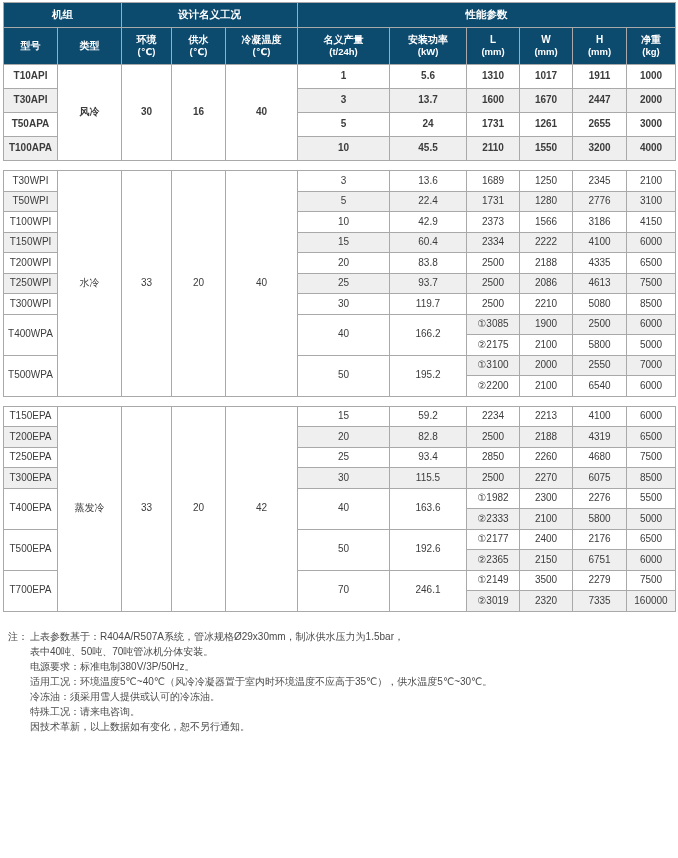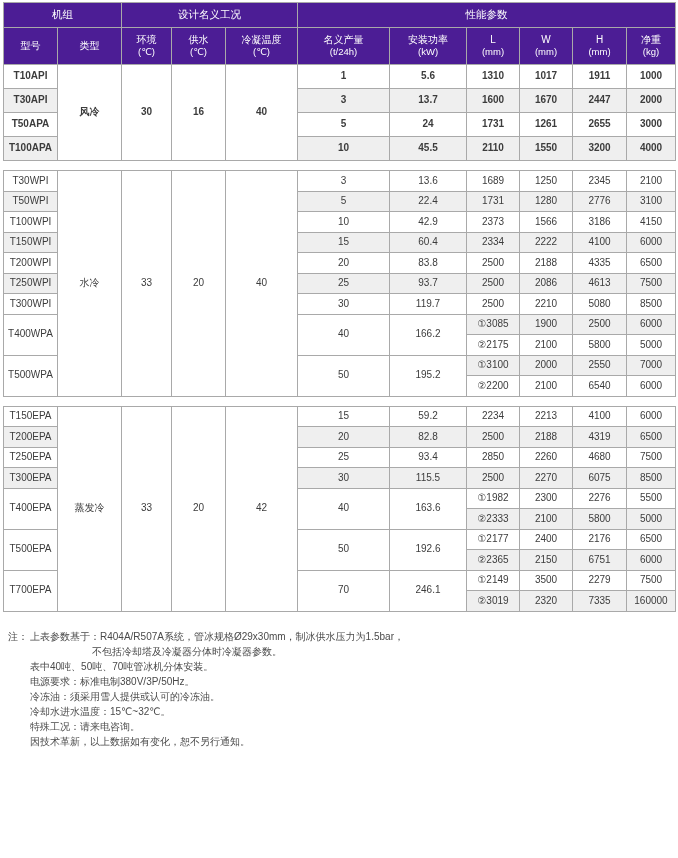--- a/index.html
+++ b/index.html
@@ -24,23 +24,23 @@
     padding:0 2px;
     text-align:center;
     vertical-align:middle;
     font-size:10px;
     line-height:1.25;
     overflow:hidden;
     white-space:nowrap;
   }
   
   thead th{
-    background:#4c1d95;
+    background:#0c4a6e;
     color:#ffffff;
-    font-weight:normal;
+    font-weight:bold;
     border:1px solid #8fa3ab;
   }
   thead tr.group-row th{height:24px;font-size:10.5px;}
   thead tr.col-row th{height:36px;font-size:10px;}
   thead .unit{display:block;font-size:9.5px;}
   
   table.s0 td{height:23px;font-weight:bold;}
   table.s1 td, table.s2 td{height:19.5px;}
   td.shade{background:#efefef;}
   td.model-cell{text-align:left;padding-left:8px;}
@@ -355,22 +355,21 @@
             <td class="shade">7335</td>
             <td class="shade">160000</td>
           </tr>
         </tbody>
       </table>
     </div>
   <div class="notes">
     <span class="notes-label">注：</span>
     <div id="notes-lines">
         <div class="note-line indent-0">上表参数基于：R404A/R507A系统，管冰规格Ø29x30mm，制冰供水压力为1.5bar，</div>
-        <div class="note-line indent-1">不包括冷却塔及冷凝器分体时冷凝器参数。</div>
         <div class="note-line indent-0">表中40吨、50吨、70吨管冰机分体安装。</div>
         <div class="note-line indent-0">电源要求：标准电制380V/3P/50Hz。</div>
+        <div class="note-line indent-0">适用工况：环境温度5℃~40℃（风冷冷凝器置于室内时环境温度不应高于35℃），供水温度5℃~30℃。</div>
         <div class="note-line indent-0">冷冻油：须采用雪人提供或认可的冷冻油。</div>
-        <div class="note-line indent-0">冷却水进水温度：15℃~32℃。</div>
         <div class="note-line indent-0">特殊工况：请来电咨询。</div>
         <div class="note-line indent-0">因技术革新，以上数据如有变化，恕不另行通知。</div>
       </div>
   </div>
 </div>
 
 </body></html>

